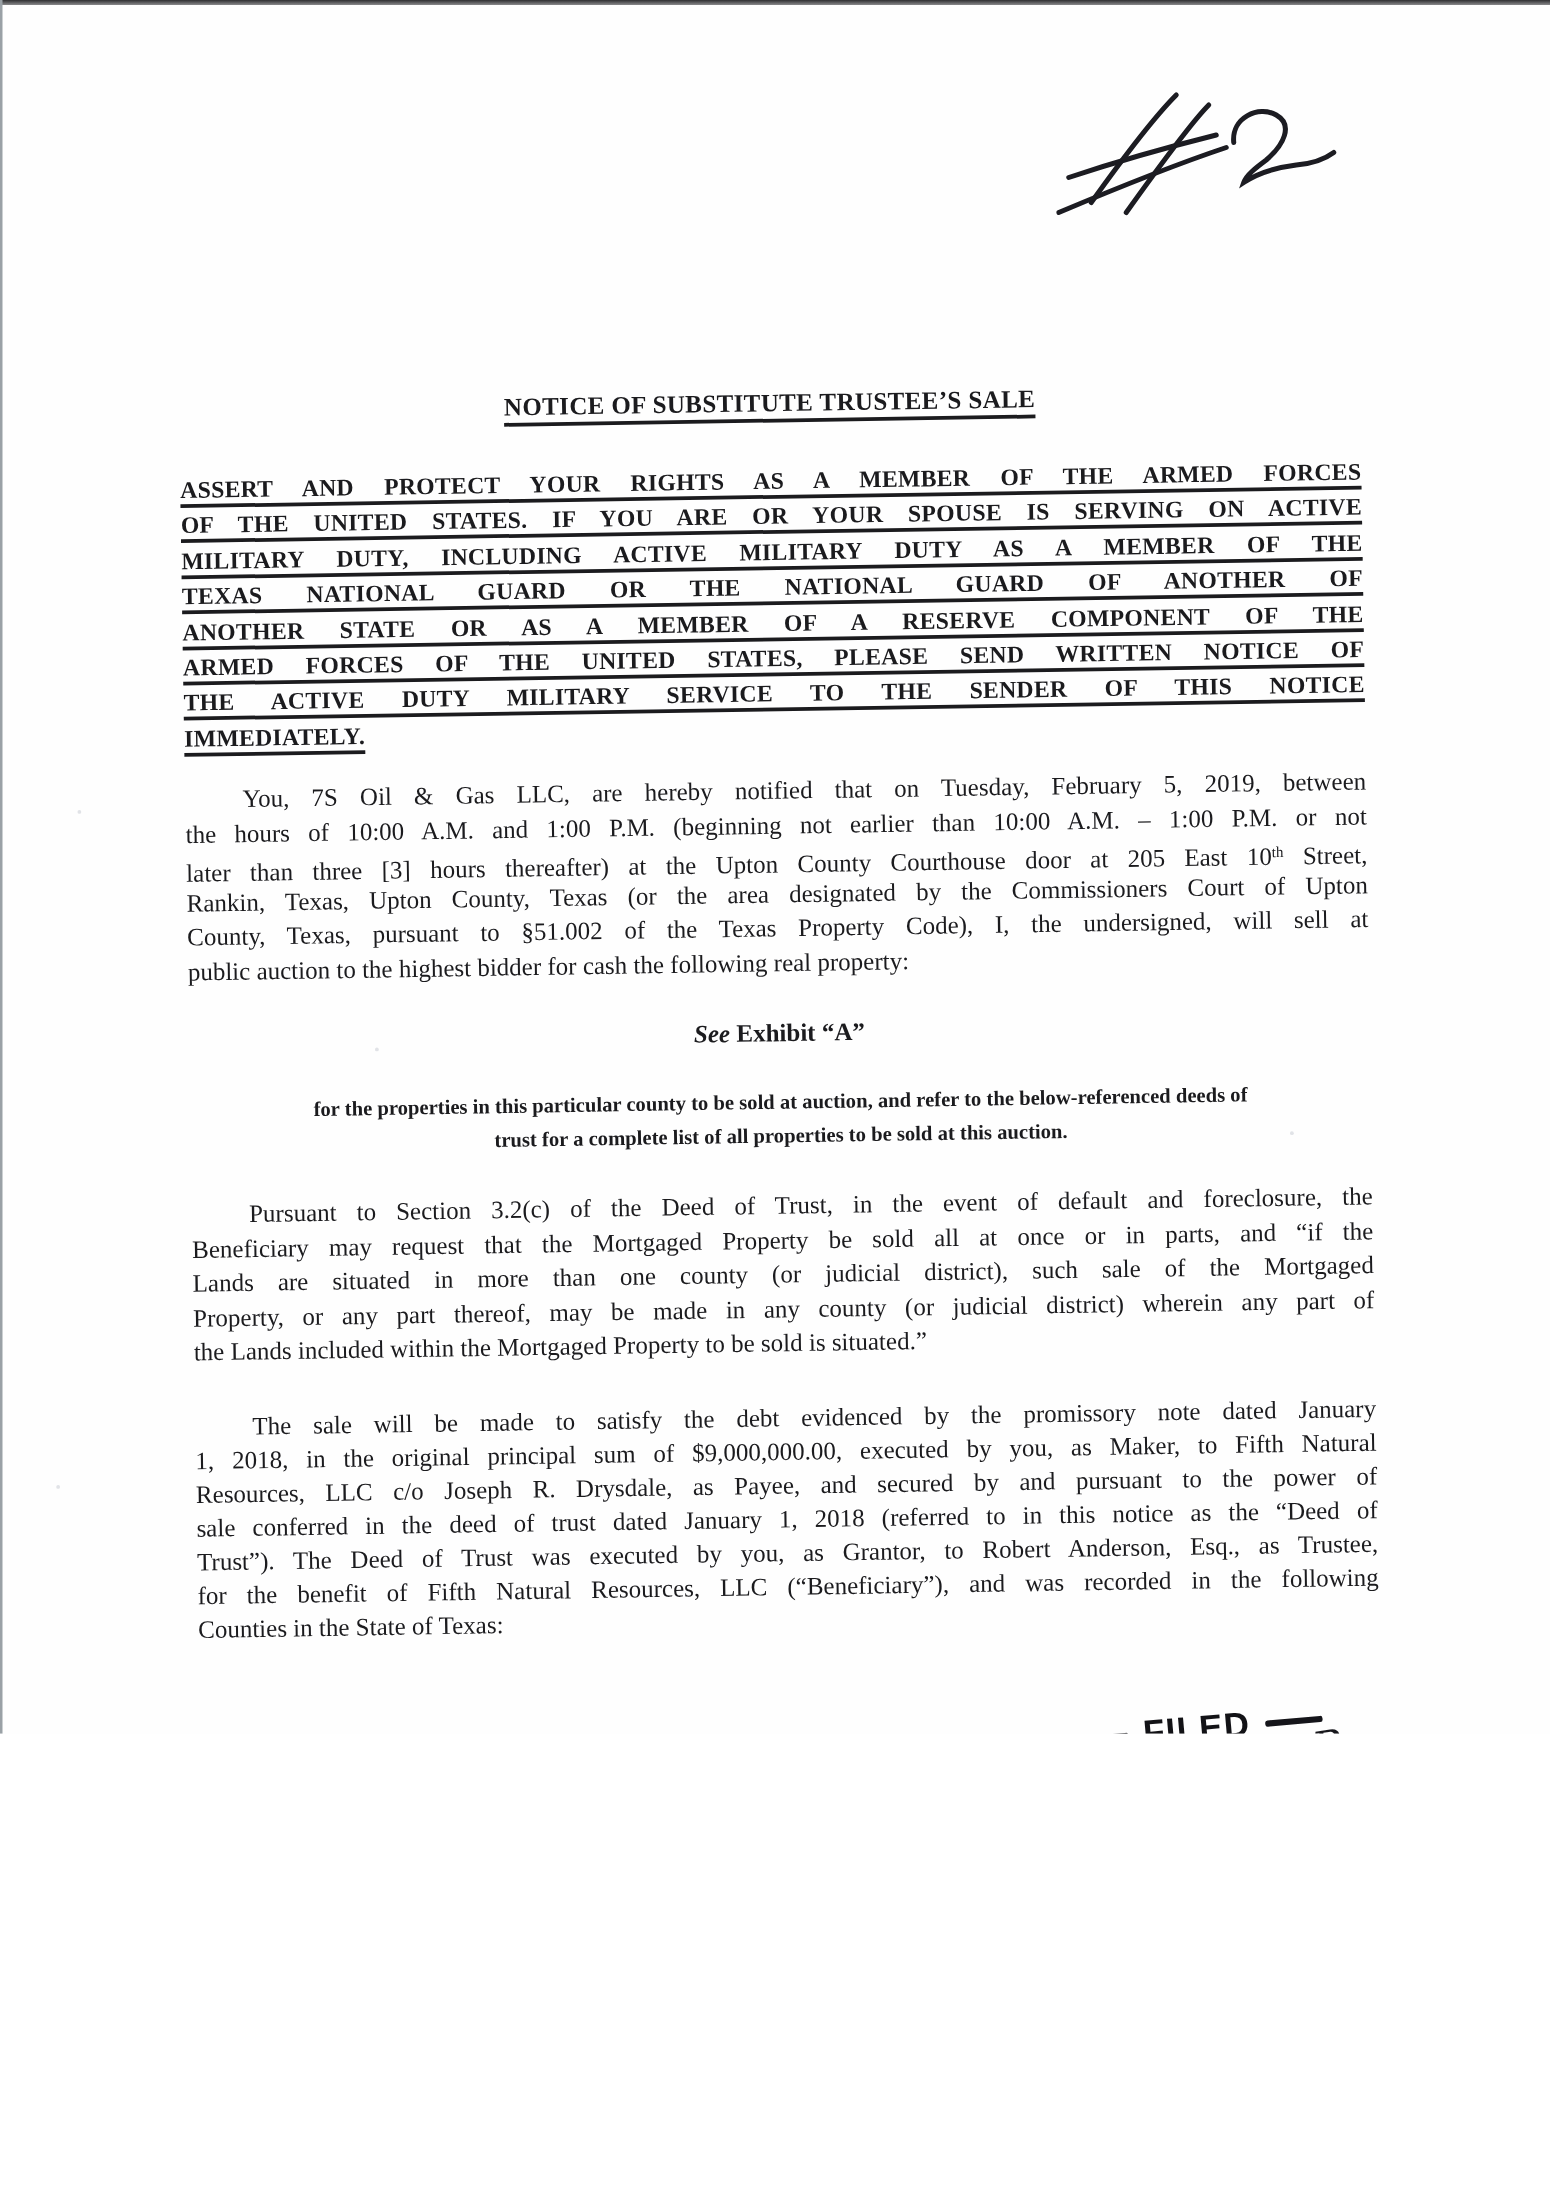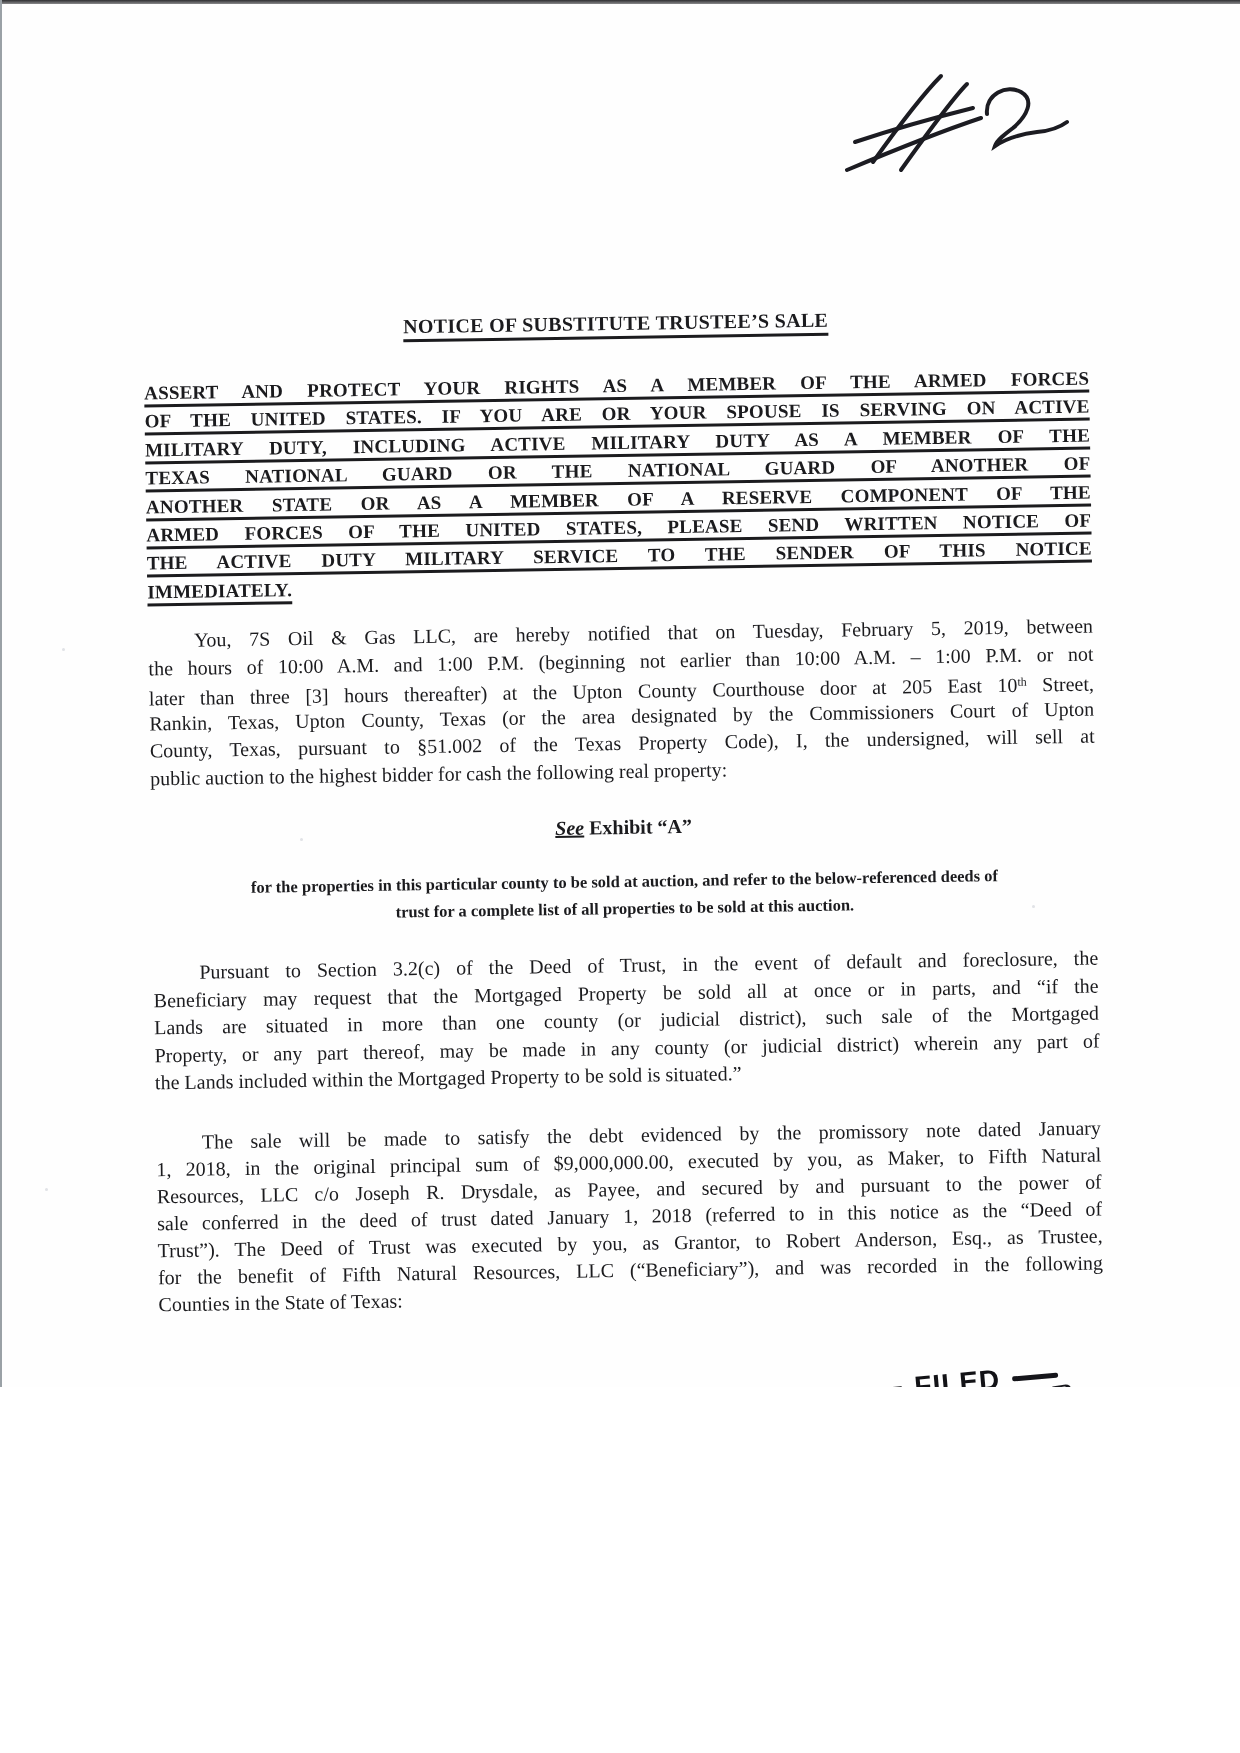--- a/index.html
+++ b/index.html
@@ -38,21 +38,21 @@
   .bodypara .ln.last{text-align:left;text-align-last:left;}
   .bodypara .ln.ind{padding-left:46px;}
   .bodypara sup{font-size:12px;vertical-align:6px;}
   #para1{top:620px;}
   #para2{top:952px;}
   #para3{top:1122px;}
   #para3 .ln{line-height:27px;height:27px;}
 
   .exhibit{position:absolute;left:0;top:816px;width:100%;text-align:center;
     font-size:20px;font-weight:bold;}
-  .exhibit .see{font-style:italic;text-decoration:underline;}
+  .exhibit .see{font-style:italic;}
   .note{position:absolute;left:0;top:868px;width:100%;text-align:center;
     font-weight:bold;font-size:16.5px;}
   .note .ln{line-height:27px;}
 
   
   .corner-mark{position:absolute;left:845px;top:58px;width:230px;height:140px;}
 
   
   .stamp{position:absolute;left:795px;top:1368px;width:340px;
     transform:rotate(-5deg);color:#121216;

